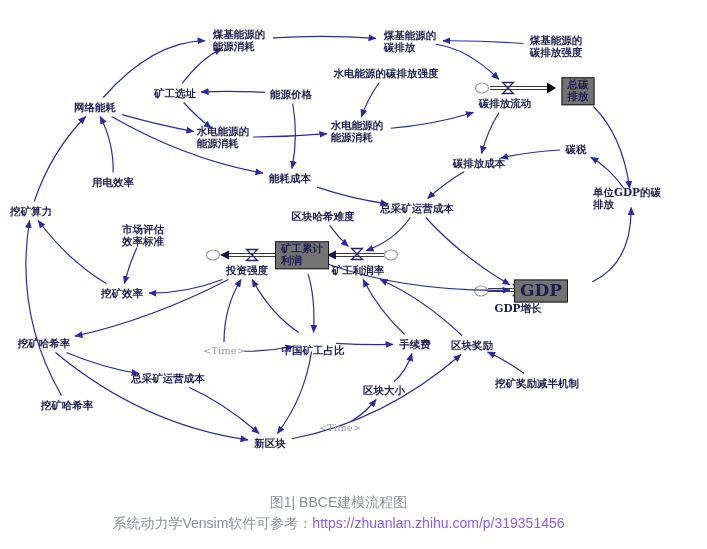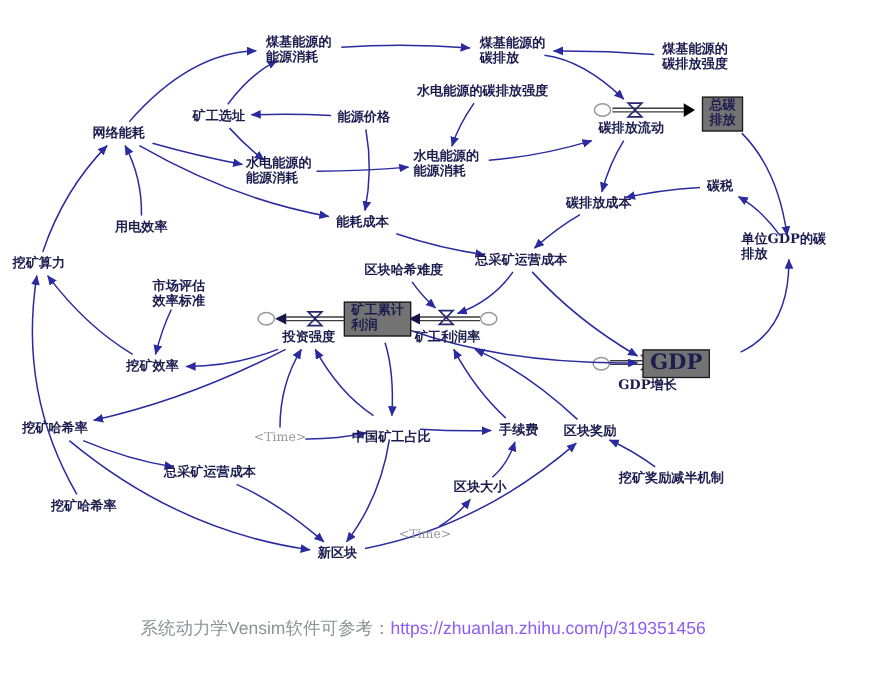--- a/index.html
+++ b/index.html
@@ -137,15 +137,16 @@
         <div class="node var" style="left: 472px; top: 345px;">区块奖励</div>
         <div class="node var" style="left: 384px; top: 390px;">区块大小</div>
         <div class="node var" style="left: 537px; top: 383px;">挖矿奖励减半机制</div>
         <div class="node var" style="left: 168px; top: 378px;">总采矿运营成本</div>
         <div class="node var" style="left: 67px; top: 405px;">挖矿哈希率</div>
         <div class="node var" style="left: 270px; top: 443px;">新区块</div>
         <div class="node shadow" style="left: 340px; top: 428px;">&lt;Time&gt;</div>
       </div>
   </div>
   <div class="caption-wrap">
+    <div class="caption-line">图1| BBCE建模流程图</div>
     <div class="caption-line"><span>系统动力学Vensim软件可参考：</span><span class="url">https://zhuanlan.zhihu.com/p/319351456</span></div>
   </div>
 </div>
 
 </body></html>

